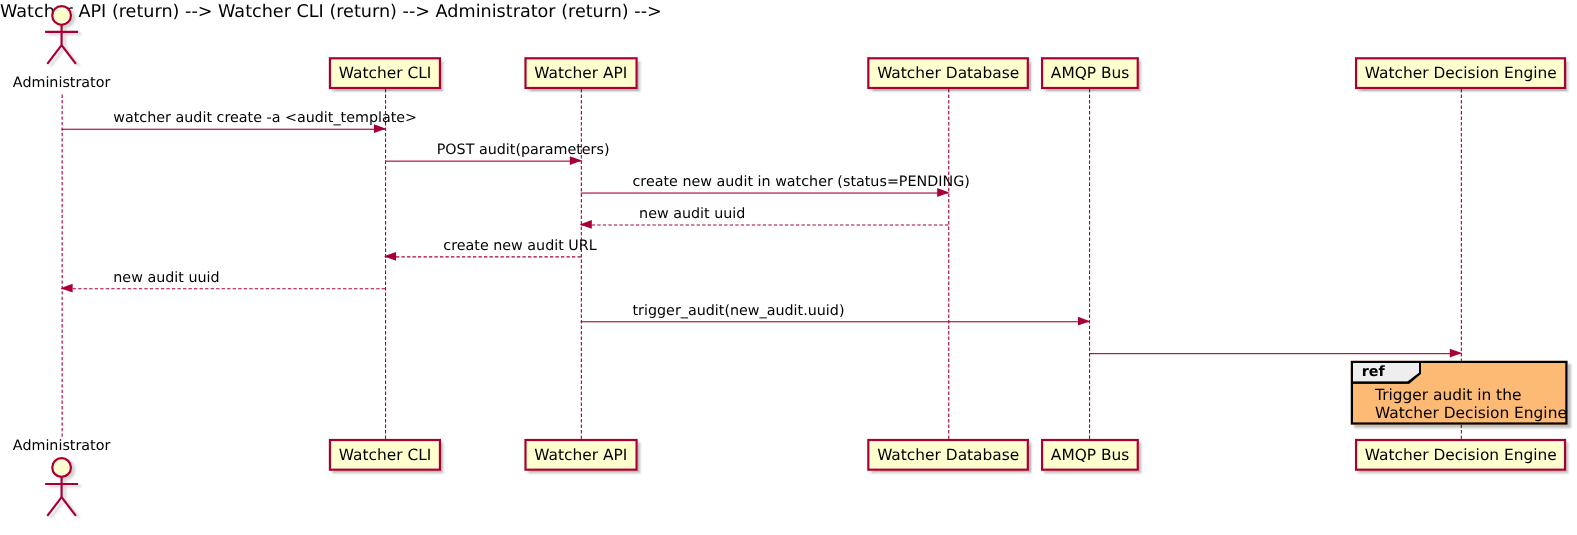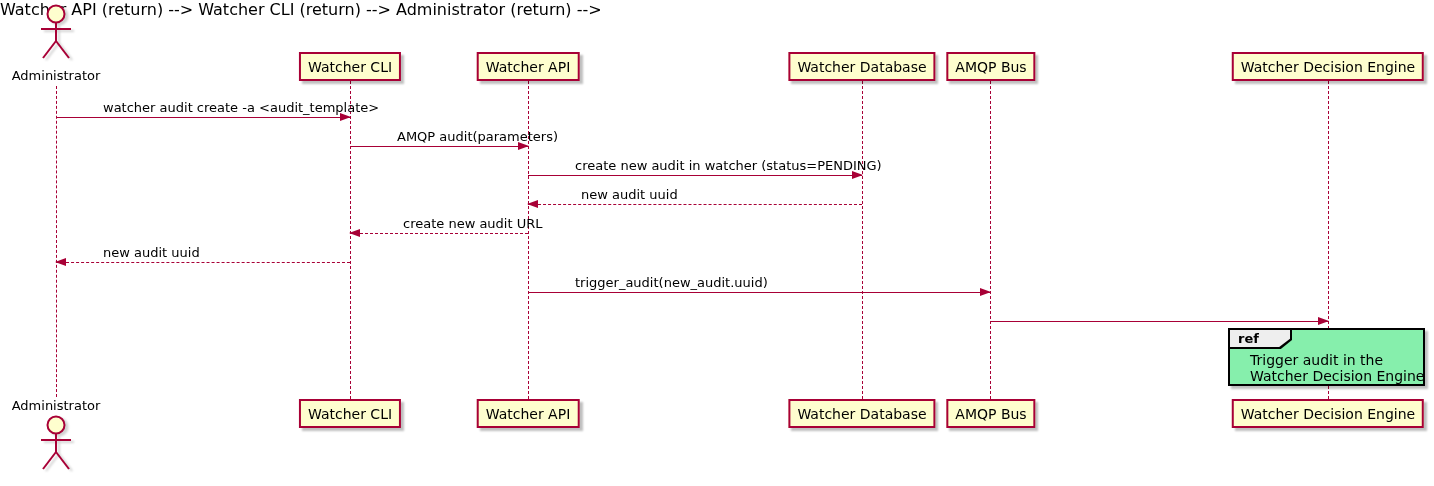--- a/index.html
+++ b/index.html
@@ -66,21 +66,21 @@
     border-top:4.5px solid transparent;
     border-bottom:4.5px solid transparent;
   }
   .arrow.right .head{right:-1px;border-left:11px solid var(--border);}
   .arrow.left .head{left:-1px;border-right:11px solid var(--border);}
   
   .ref{
     position:absolute;
     box-sizing:border-box;
     border:2px solid var(--ref-border);
-    background:#86efac;
+    background:#fdba74;
     box-shadow:3px 3px 2px rgba(0,0,0,0.25);
   }
   .ref-tag{
     position:relative;
     width:62px;height:19px;
     background:var(--ref-border);
     clip-path:polygon(0 0,100% 0,100% 52%,82% 100%,0 100%);
   }
   .ref-tag-inner{
     position:absolute;left:0;top:0;right:2px;bottom:2px;
@@ -168,21 +168,21 @@
       <span>Watcher Decision Engine</span>
     </div>
 
   
   <div class="msg-label" style="left:62px;top:100px">watcher audit create -a &lt;audit_template&gt;</div>
   <div class="arrow right" style="left:56px;top:117px;width:294px">
       <span class="head"></span>
     </div>
 
   
-  <div class="msg-label" style="left:356px;top:129px">AMQP audit(parameters)</div>
+  <div class="msg-label" style="left:356px;top:129px">POST audit(parameters)</div>
   <div class="arrow right" style="left:350px;top:146px;width:178px">
       <span class="head"></span>
     </div>
 
   
   <div class="msg-label" style="left:534px;top:158px">create new audit in watcher (status=PENDING)</div>
   <div class="arrow right" style="left:528px;top:175px;width:334px">
       <span class="head"></span>
     </div>
 

